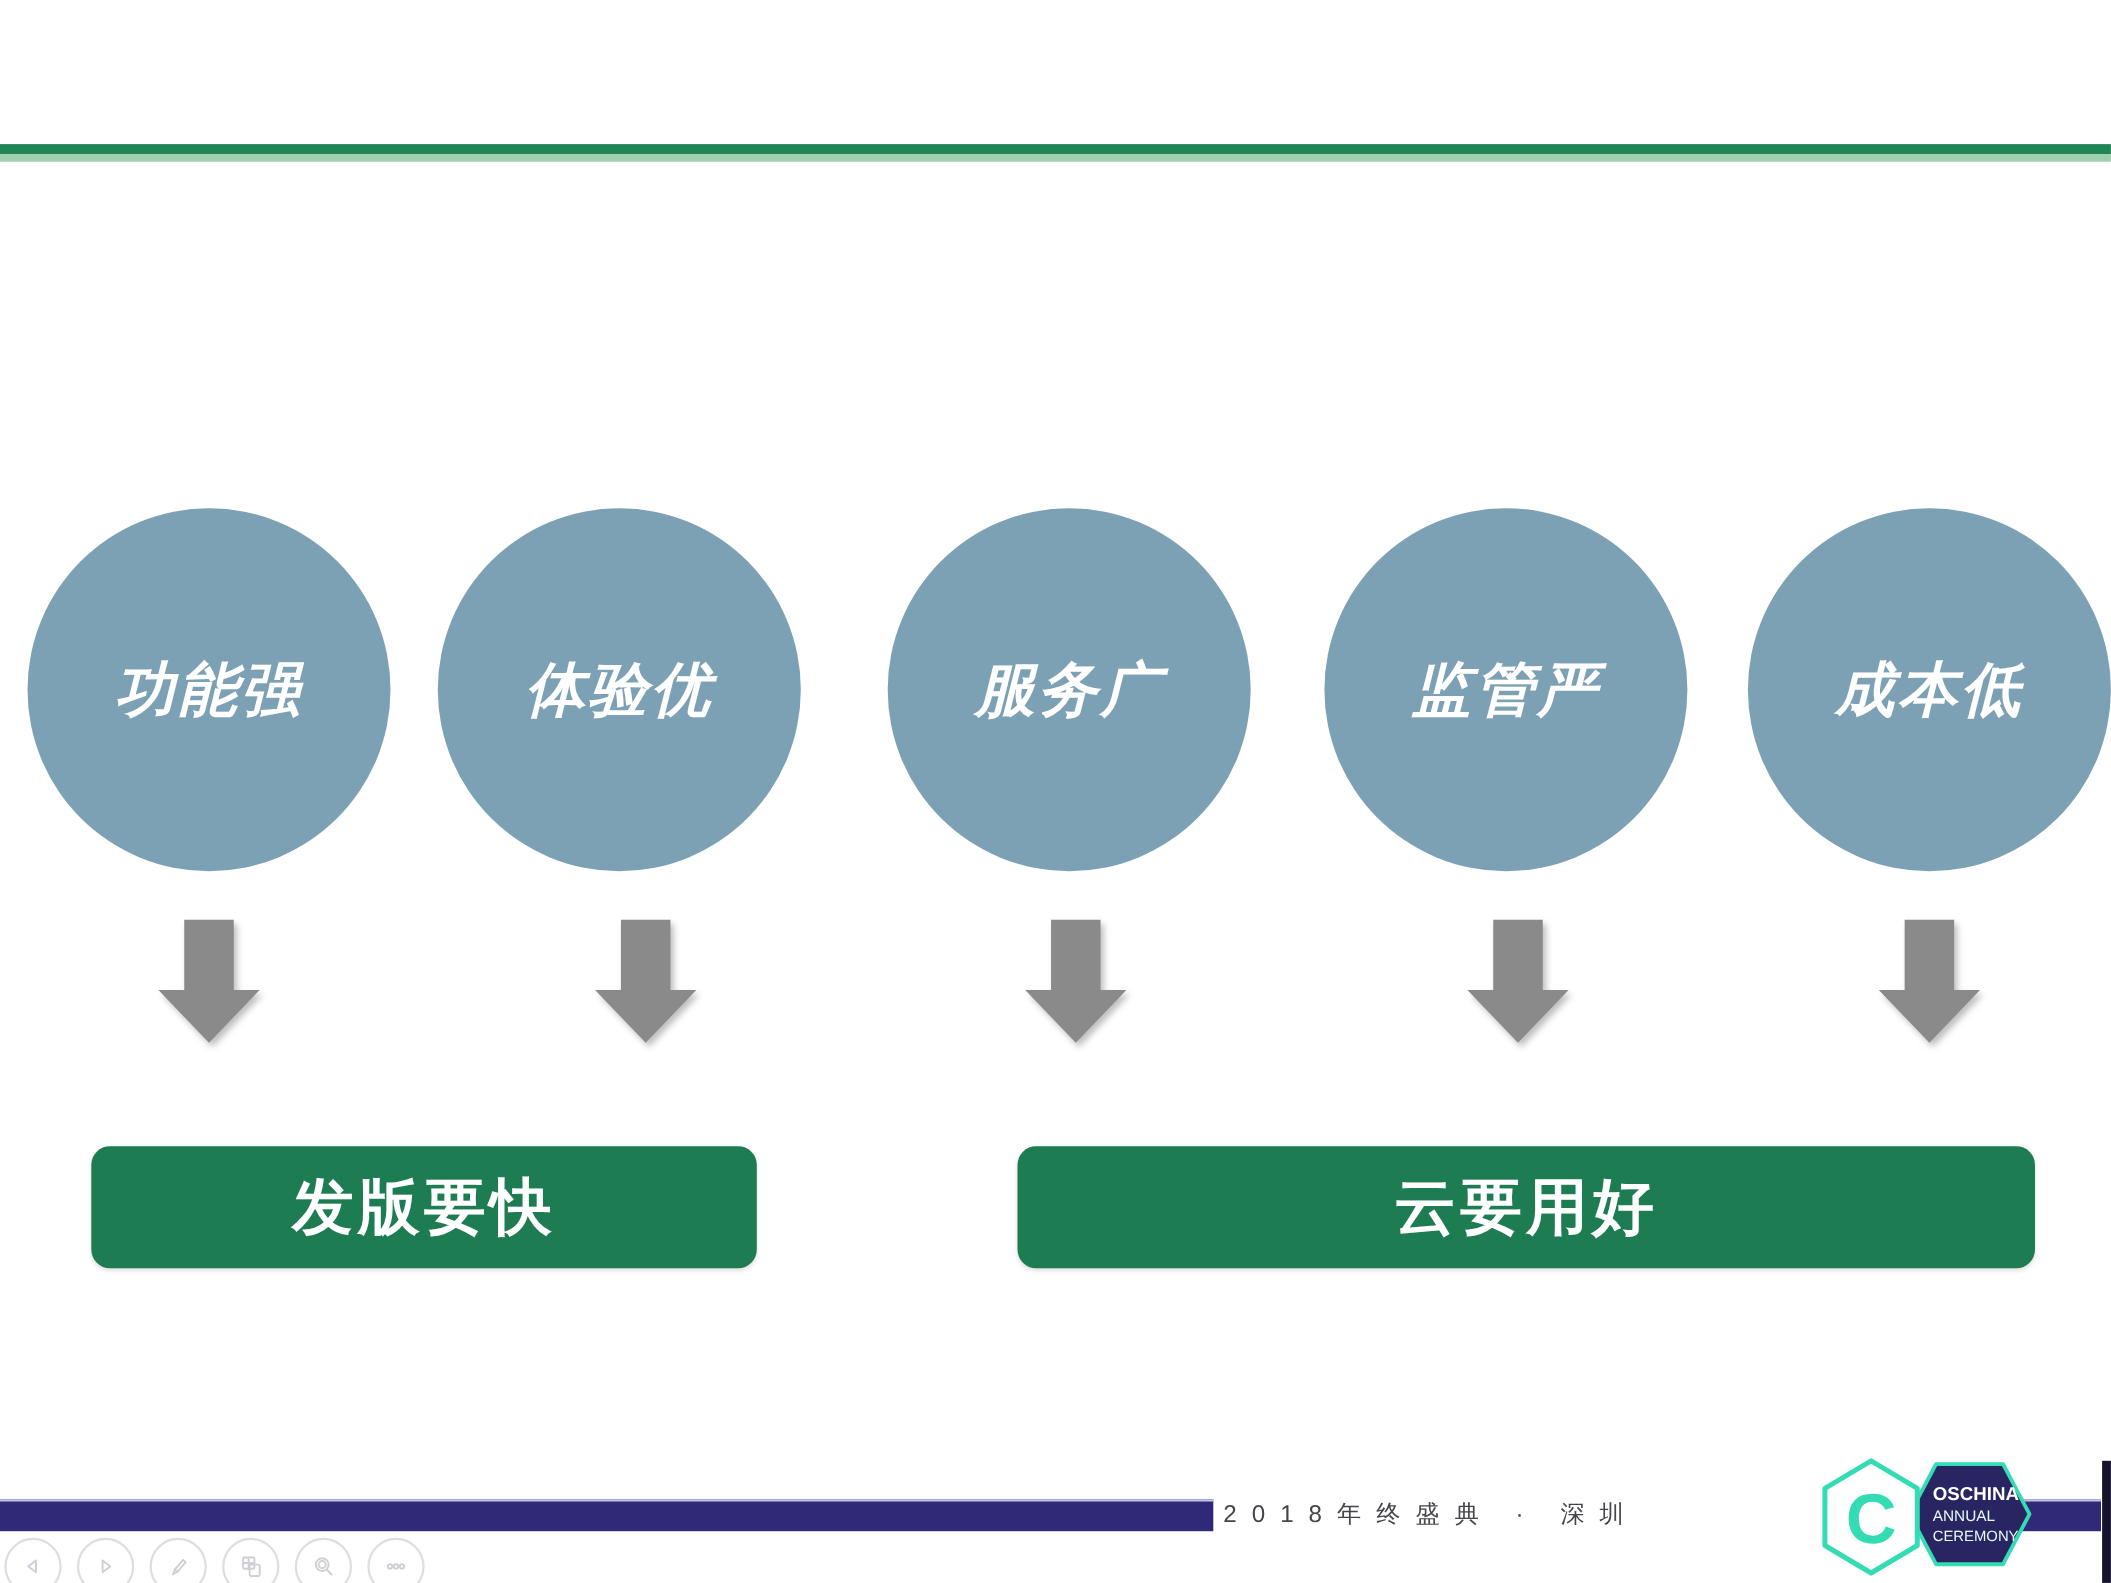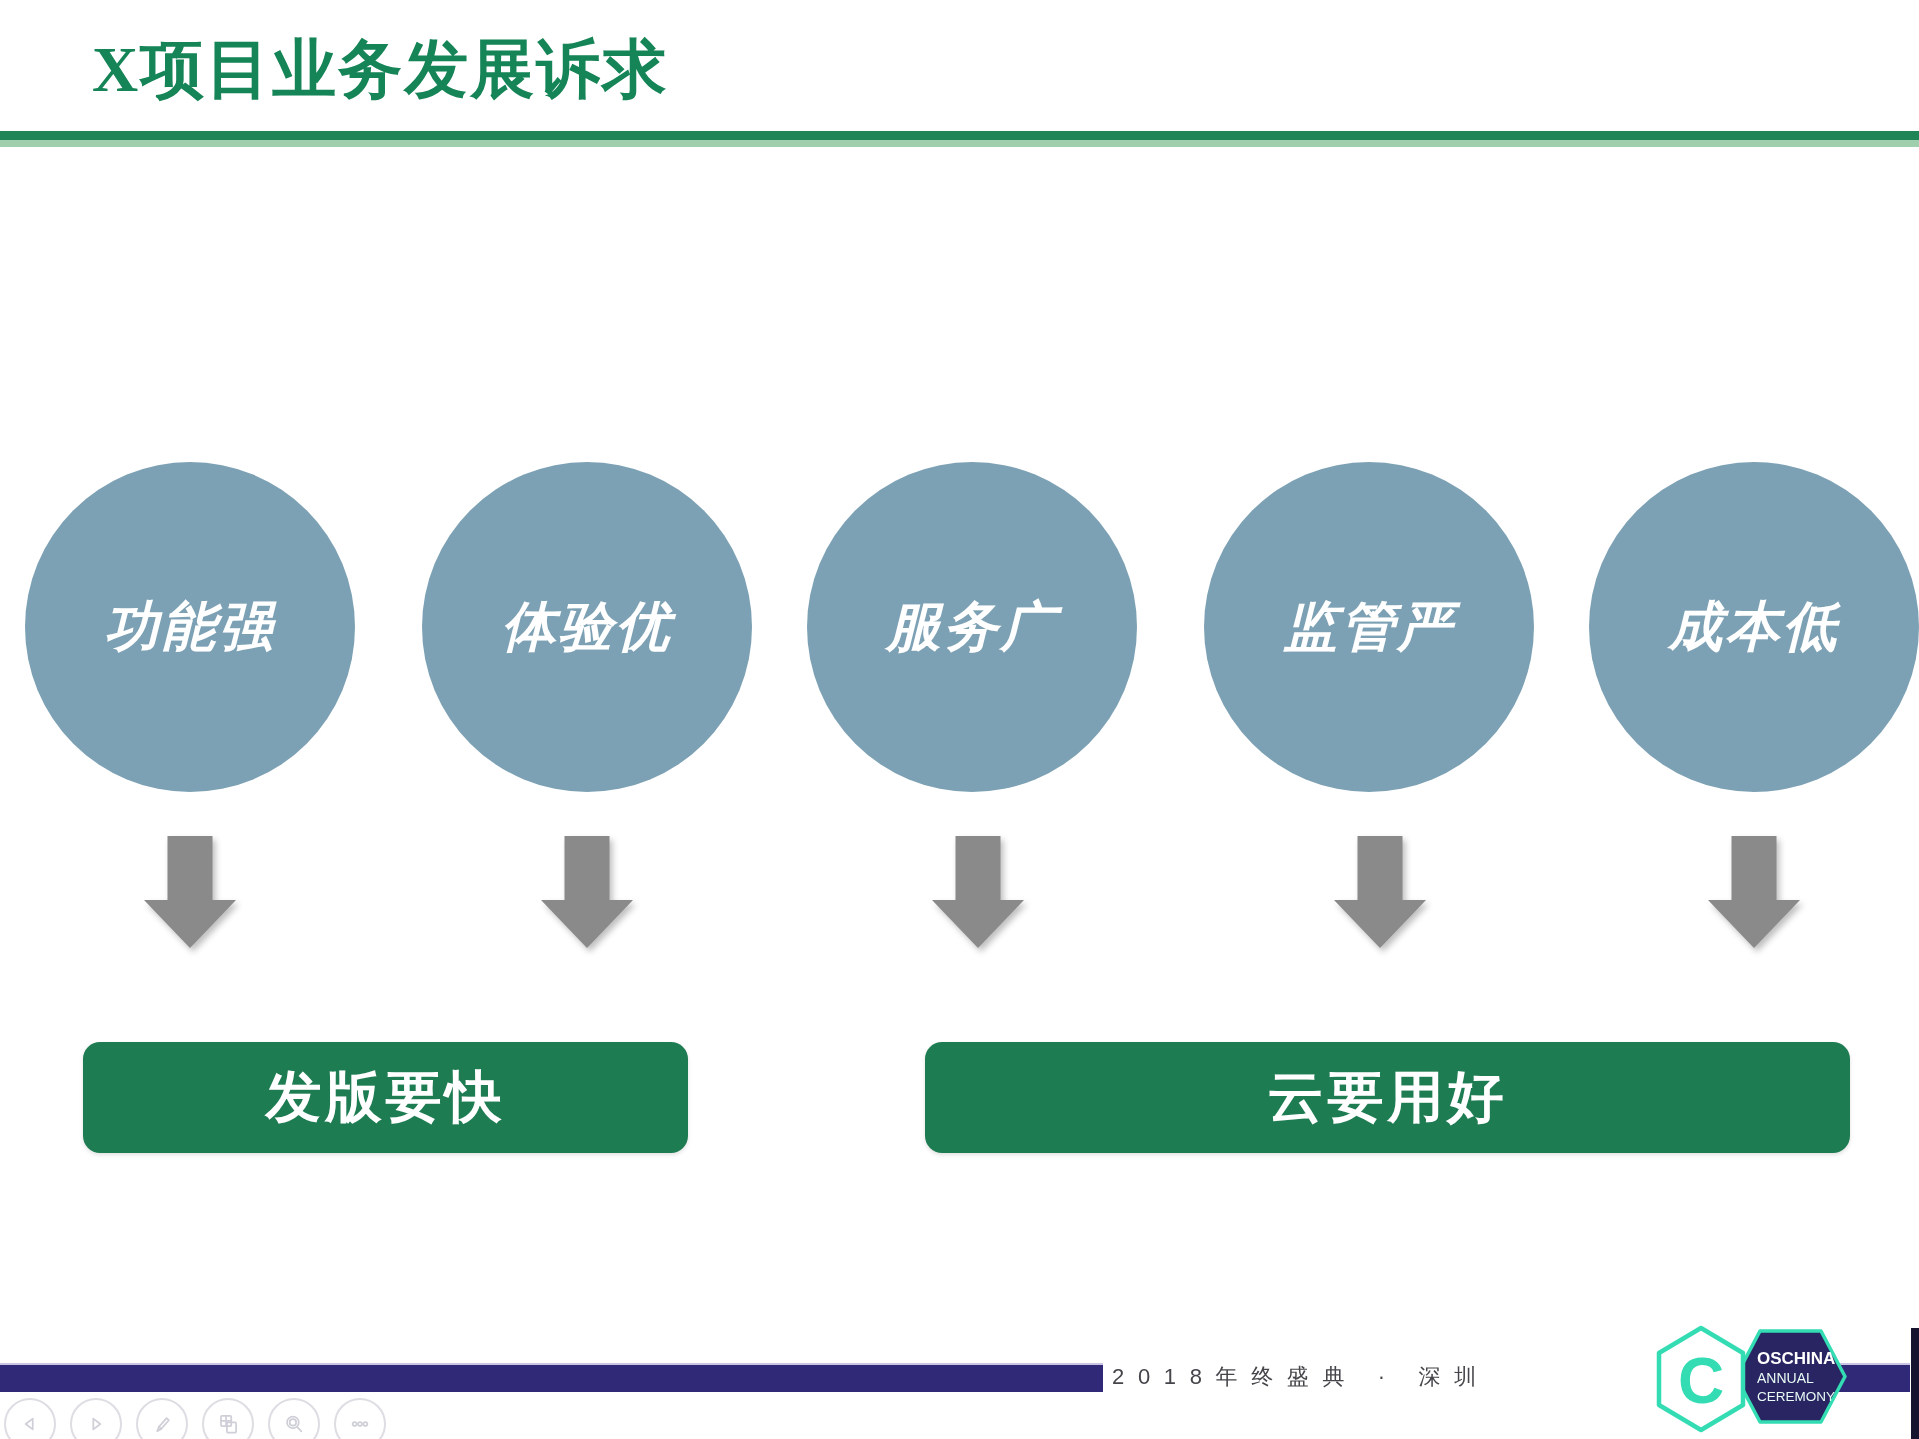--- a/index.html
+++ b/index.html
@@ -55,28 +55,27 @@
     border:2px solid #DDDDE3;background:#ffffff;box-sizing:border-box;
     display:flex;align-items:center;justify-content:center;cursor:pointer;
   }
   .tool-btn svg{display:block;stroke:#CFCFD8;fill:none;stroke-width:1.6;stroke-linejoin:round;stroke-linecap:round;}
 </style>
 </head>
 <body>
 
 <div class="slide">
 
-  <h1 class="title">X项目业务发展诉求</h1>
   <div class="divider-dark"></div>
   <div class="divider-light"></div>
 
   <div class="circle" style="left:25px">
     <span class="lbl">功能强</span>
   </div>
-  <div class="circle" style="left:422px">
+  <div class="circle" style="left:398px">
     <span class="lbl">体验优</span>
   </div>
   <div class="circle" style="left:807px">
     <span class="lbl">服务广</span>
   </div>
   <div class="circle" style="left:1204px">
     <span class="lbl">监管严</span>
   </div>
   <div class="circle" style="left:1589px">
     <span class="lbl">成本低</span>

